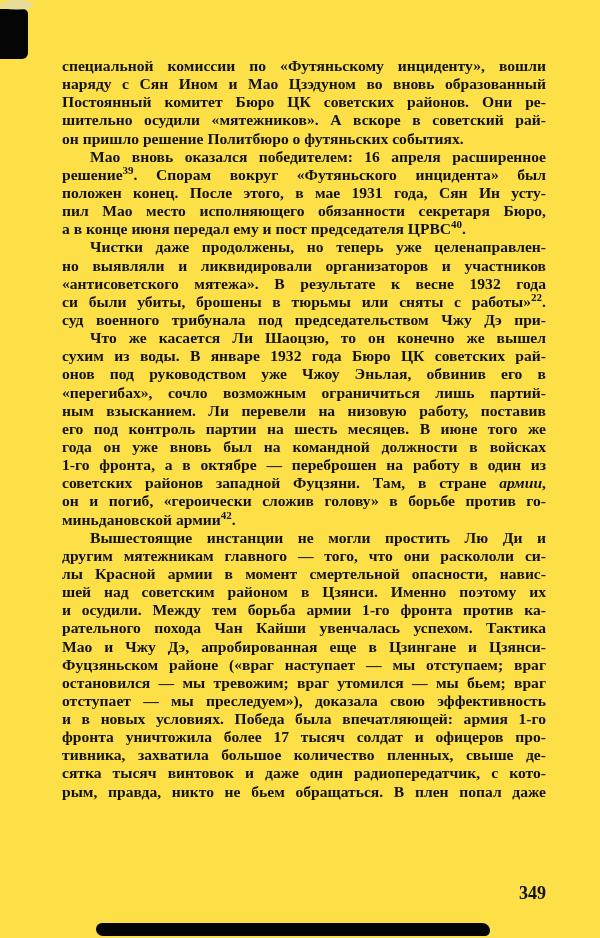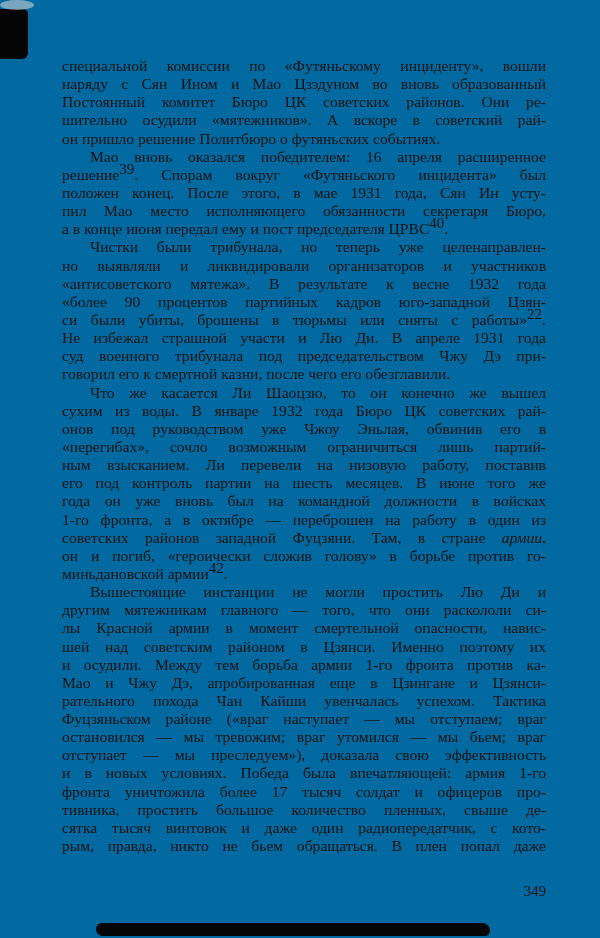--- a/index.html
+++ b/index.html
@@ -10,21 +10,22 @@
     width: 600px;
     height: 938px;
     position: relative;
     background: #fefefe;
     overflow: hidden;
     font-family: "Liberation Serif", "DejaVu Serif", serif;
   }
   .page {
     position: absolute;
     inset: 0;
-    background: #0369a1;
+    background: #fde047;
+    font-weight: bold;
   }
   .text-block {
     position: absolute;
     left: 62px;
     top: 57px;
     width: 484px;
     font-size: 15.6px;
     line-height: 18.15px;
     color: #121212;
     text-align: justify;
@@ -36,35 +37,35 @@
     height: 18.15px;
     overflow: visible;
   }
   .line.last {
     text-align-last: left;
   }
   .line.indent {
     text-indent: 28px;
   }
   .line sup {
-    font-size: 15px;
+    font-size: 11px;
     line-height: 0;
     vertical-align: 6px;
     letter-spacing: 0;
   }
   .line i {
     font-style: italic;
   }
   .page-number {
     position: absolute;
     top: 883px;
     left: 62px;
     width: 484px;
     text-align: right;
-    font-size: 15px;
+    font-size: 18px;
     color: #121212;
   }
   
   .artifact {
     position: absolute;
     background: #050505;
   }
   .artifact-top-left {
     left: 0;
     top: 9px;
@@ -100,52 +101,49 @@
       <div class="line">специальной комиссии по «Футяньскому инциденту», вошли</div>
       <div class="line">наряду с Сян Ином и Мао Цзэдуном во вновь образованный</div>
       <div class="line">Постоянный комитет Бюро ЦК советских районов. Они ре-</div>
       <div class="line">шительно осудили «мятежников». А вскоре в советский рай-</div>
       <div class="line last">он пришло решение Политбюро о футяньских событиях.</div>
       <div class="line indent">Мао вновь оказался победителем: 16 апреля расширенное</div>
       <div class="line">решение<sup>39</sup>. Спорам вокруг «Футяньского инцидента» был</div>
       <div class="line">положен конец. После этого, в мае 1931 года, Сян Ин усту-</div>
       <div class="line">пил Мао место исполняющего обязанности секретаря Бюро,</div>
       <div class="line last">а в конце июня передал ему и пост председателя ЦРВС<sup>40</sup>.</div>
-      <div class="line indent">Чистки были трибунала, но теперь уже целенаправлен-</div>
+      <div class="line indent">Чистки даже продолжены, но теперь уже целенаправлен-</div>
       <div class="line">но выявляли и ликвидировали организаторов и участников</div>
       <div class="line">«антисоветского мятежа». В результате к весне 1932 года</div>
-      <div class="line">«более 90 процентов партийных кадров юго-западной Цзян-</div>
       <div class="line">си были убиты, брошены в тюрьмы или сняты с работы»<sup>22</sup>.</div>
-      <div class="line">Не избежал страшной участи и Лю Ди. В апреле 1931 года</div>
       <div class="line">суд военного трибунала под председательством Чжу Дэ при-</div>
-      <div class="line last">говорил его к смертной казни, после чего его обезглавили.</div>
       <div class="line indent">Что же касается Ли Шаоцзю, то он конечно же вышел</div>
       <div class="line">сухим из воды. В январе 1932 года Бюро ЦК советских рай-</div>
       <div class="line">онов под руководством уже Чжоу Эньлая, обвинив его в</div>
       <div class="line">«перегибах», сочло возможным ограничиться лишь партий-</div>
       <div class="line">ным взысканием. Ли перевели на низовую работу, поставив</div>
       <div class="line">его под контроль партии на шесть месяцев. В июне того же</div>
       <div class="line">года он уже вновь был на командной должности в войсках</div>
       <div class="line">1-го фронта, а в октябре — переброшен на работу в один из</div>
       <div class="line">советских районов западной Фуцзяни. Там, в стране <i>армии</i>,</div>
       <div class="line">он и погиб, «героически сложив голову» в борьбе против го-</div>
       <div class="line last">миньдановской армии<sup>42</sup>.</div>
       <div class="line indent">Вышестоящие инстанции не могли простить Лю Ди и</div>
       <div class="line">другим мятежникам главного — того, что они раскололи си-</div>
       <div class="line">лы Красной армии в момент смертельной опасности, навис-</div>
       <div class="line">шей над советским районом в Цзянси. Именно поэтому их</div>
       <div class="line">и осудили. Между тем борьба армии 1-го фронта против ка-</div>
+      <div class="line">рательного похода Чан Кайши увенчалась успехом. Тактика</div>
       <div class="line">Мао и Чжу Дэ, апробированная еще в Цзингане и Цзянси-</div>
-      <div class="line">рательного похода Чан Кайши увенчалась успехом. Тактика</div>
       <div class="line">Фуцзяньском районе («враг наступает — мы отступаем; враг</div>
       <div class="line">остановился — мы тревожим; враг утомился — мы бьем; враг</div>
       <div class="line">отступает — мы преследуем»), доказала свою эффективность</div>
       <div class="line">и в новых условиях. Победа была впечатляющей: армия 1-го</div>
       <div class="line">фронта уничтожила более 17 тысяч солдат и офицеров про-</div>
-      <div class="line">тивника, простить большое количество пленных, свыше де-</div>
+      <div class="line">тивника, захватила большое количество пленных, свыше де-</div>
       <div class="line">сятка тысяч винтовок и даже один радиопередатчик, с кото-</div>
       <div class="line">рым, правда, никто не бьем обращаться. В плен попал даже</div>
     </div>
 
   <div class="page-number">349</div>
 
   <div class="artifact-smudge"></div>
 
   <div class="artifact artifact-bottom-bar"></div>
 

